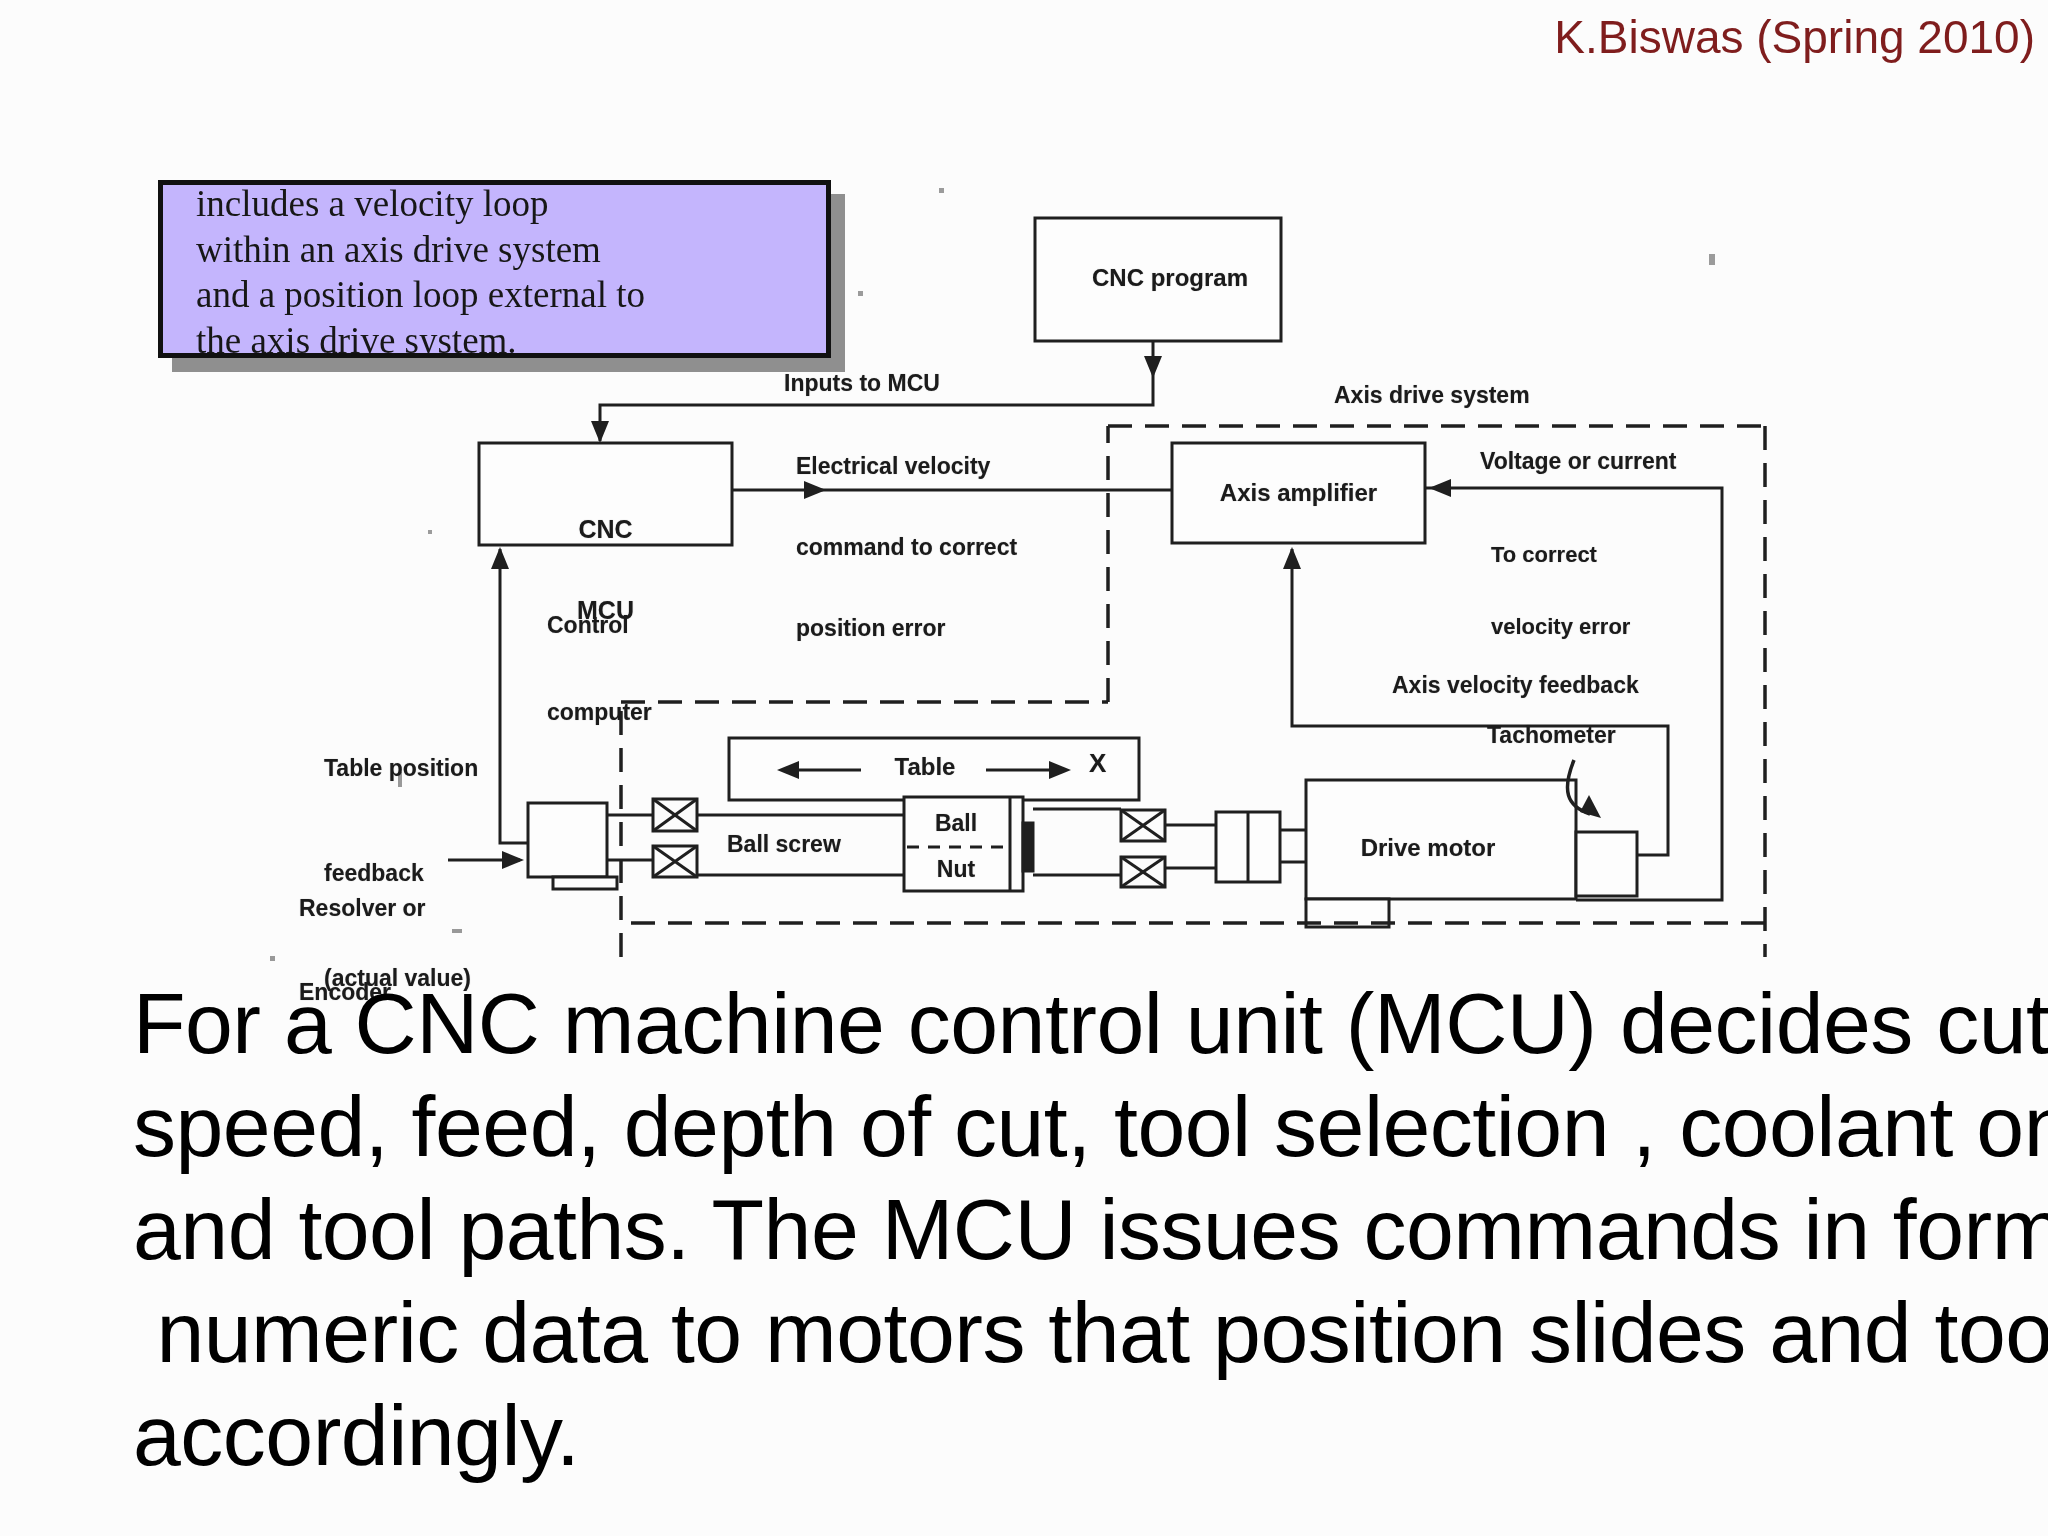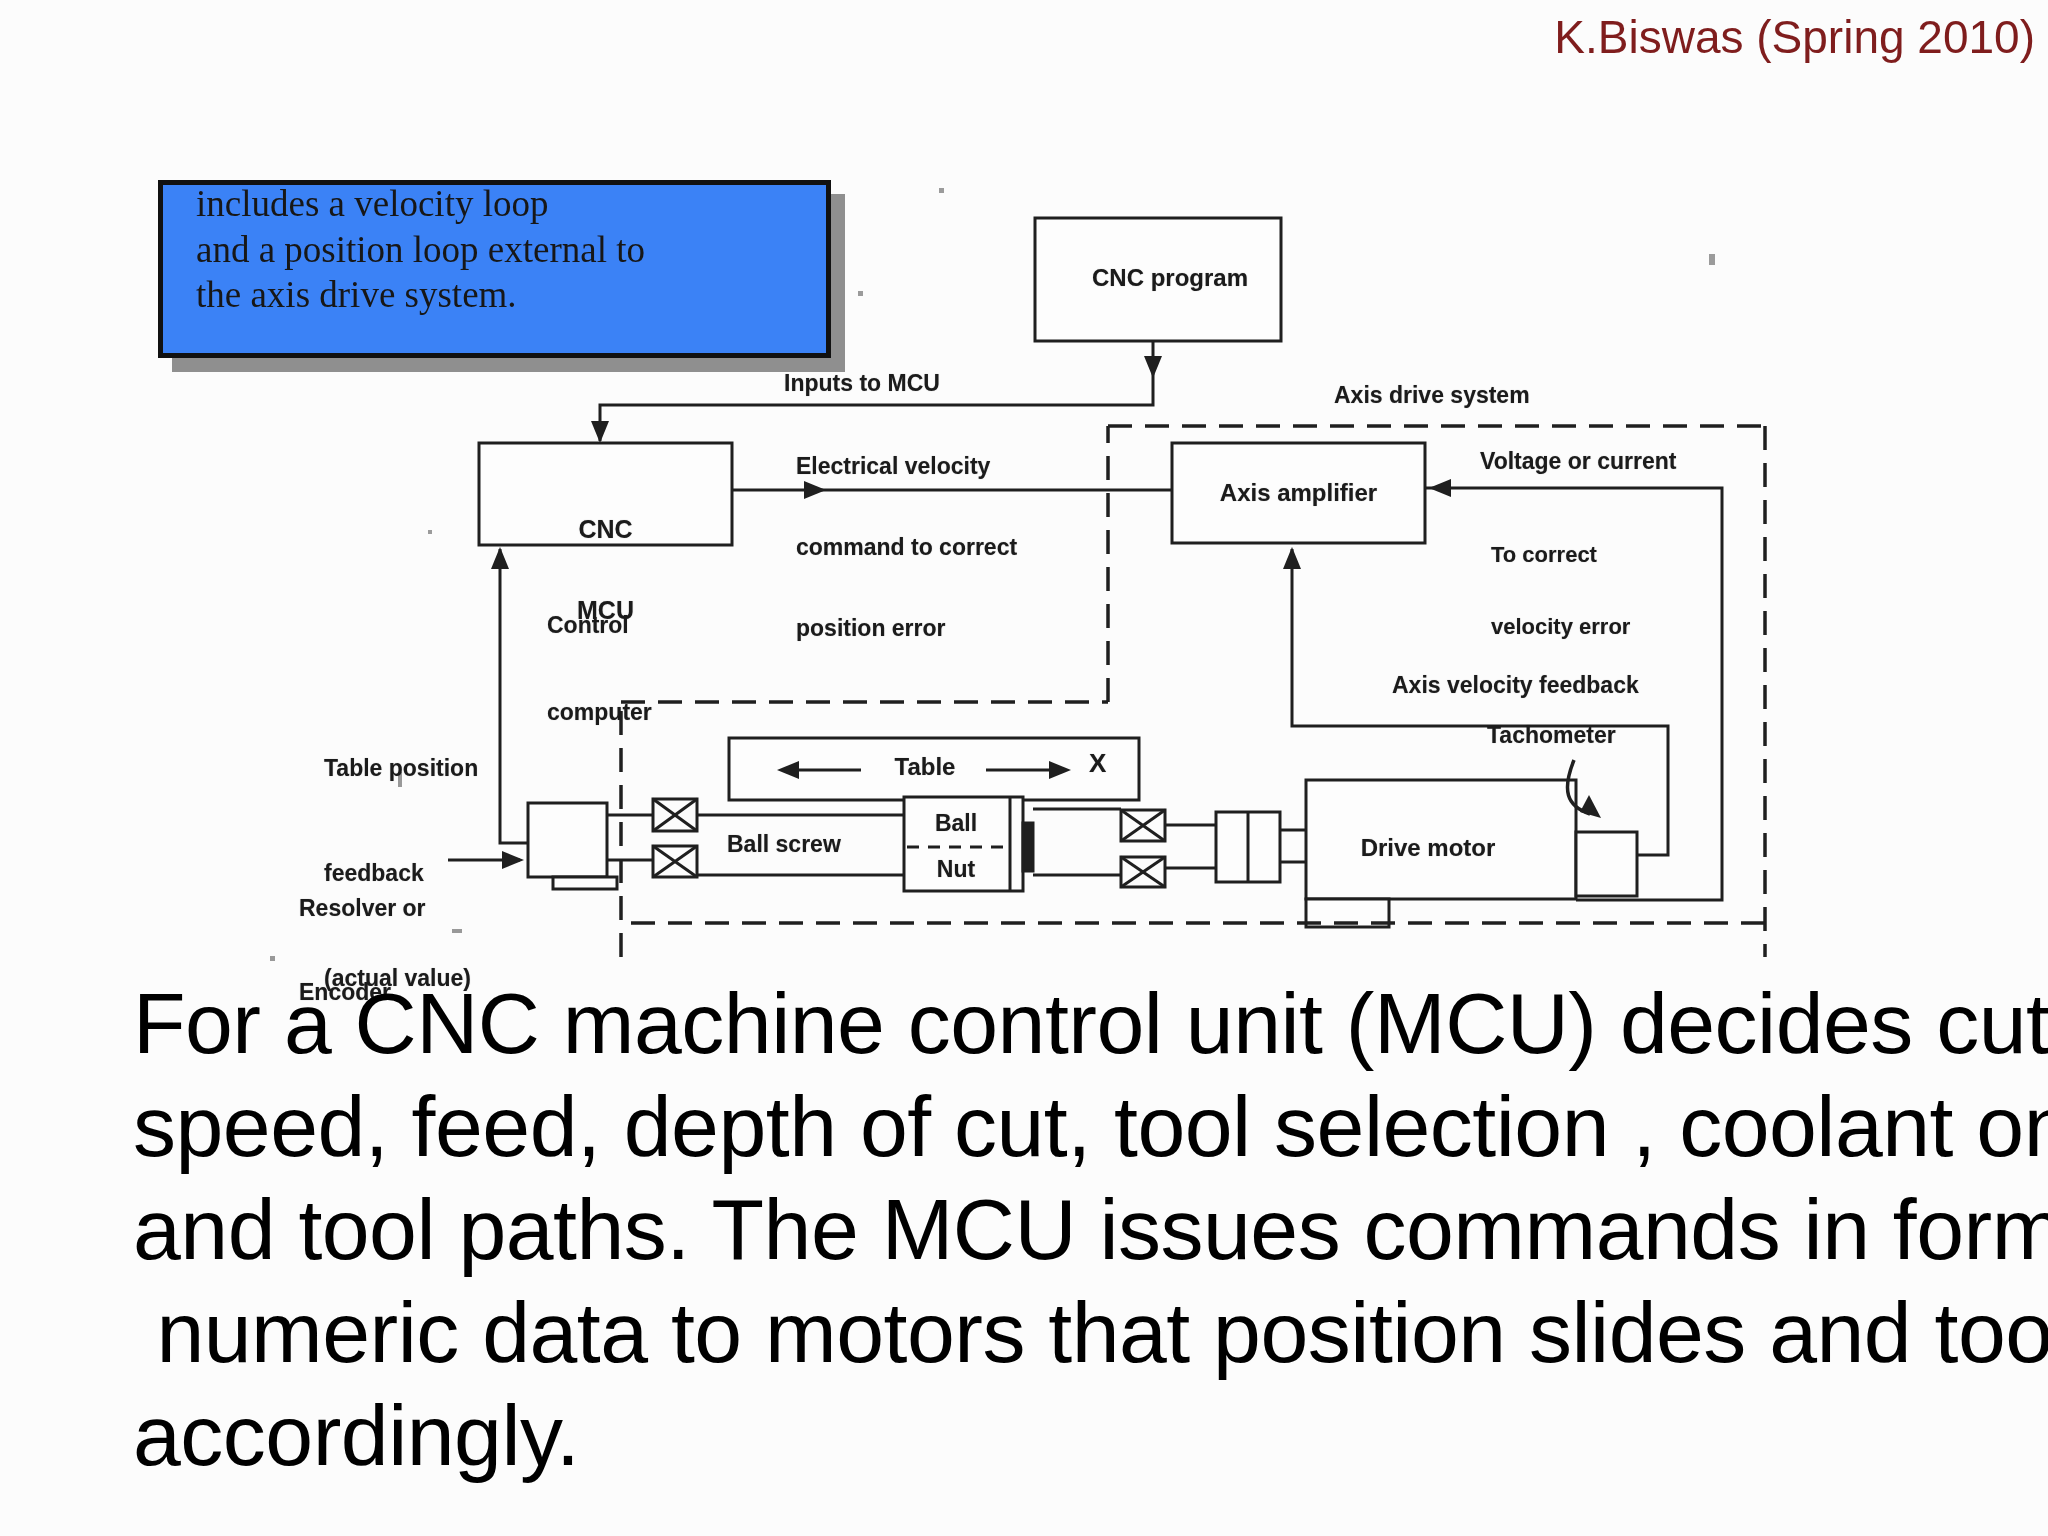--- a/index.html
+++ b/index.html
@@ -6,21 +6,21 @@
   body{width:2048px;height:1536px;overflow:hidden;position:relative;
        font-family:"Liberation Sans",sans-serif;}
   .slide{position:absolute;inset:0;width:2048px;height:1536px;background:#fcfcfc;overflow:hidden;}
 
   
   .credit{position:absolute;top:10px;right:13px;font-size:46px;letter-spacing:0px;
           font-family:"Liberation Sans",sans-serif;}
 
   
   .quote-box{position:absolute;left:158px;top:180px;width:630px;height:168px;
-             background:#3b82f6;border:5px solid #111;
+             background:#c4b5fd;border:5px solid #111;
              box-shadow:14px 14px 0 0 #8f8f8f;
              padding:0 0 0 33px;overflow:hidden;}
   .quote-box .qline{font-family:"Liberation Serif","DejaVu Serif",serif;
                     font-size:37px;line-height:45.5px;color:#171717;white-space:nowrap;}
   .quote-box .qline:first-child{margin-top:-4px;}
 
   
   .dlabel{position:absolute;font-weight:700;color:#1b1b1b;font-size:23px;line-height:27px;
           white-space:pre;text-shadow:0 0 1px rgba(20,20,20,.35);}
   .center{text-align:center;}
@@ -34,20 +34,21 @@
 </style>
 </head>
 <body>
 
 <div class="slide">
 
   <div class="credit" style="color: #7f1d1d;">K.Biswas (Spring 2010)</div>
 
   <div class="quote-box">
     <div class="qline">includes a velocity loop</div>
+    <div class="qline">within an axis drive system</div>
     <div class="qline">and a position loop external to</div>
     <div class="qline">the axis drive system.</div>
   </div>
 
   <svg class="wires" width="2048" height="1536" viewBox="0 0 2048 1536">
     <g fill="none" stroke="#1f1f1f" stroke-width="3">
 
       <rect x="1035" y="218" width="246" height="123" fill="#fdfdfd"></rect>
       <rect x="479" y="443" width="253" height="102" fill="#fdfdfd"></rect>
       <rect x="1172" y="443" width="253" height="100" fill="#fdfdfd"></rect>

